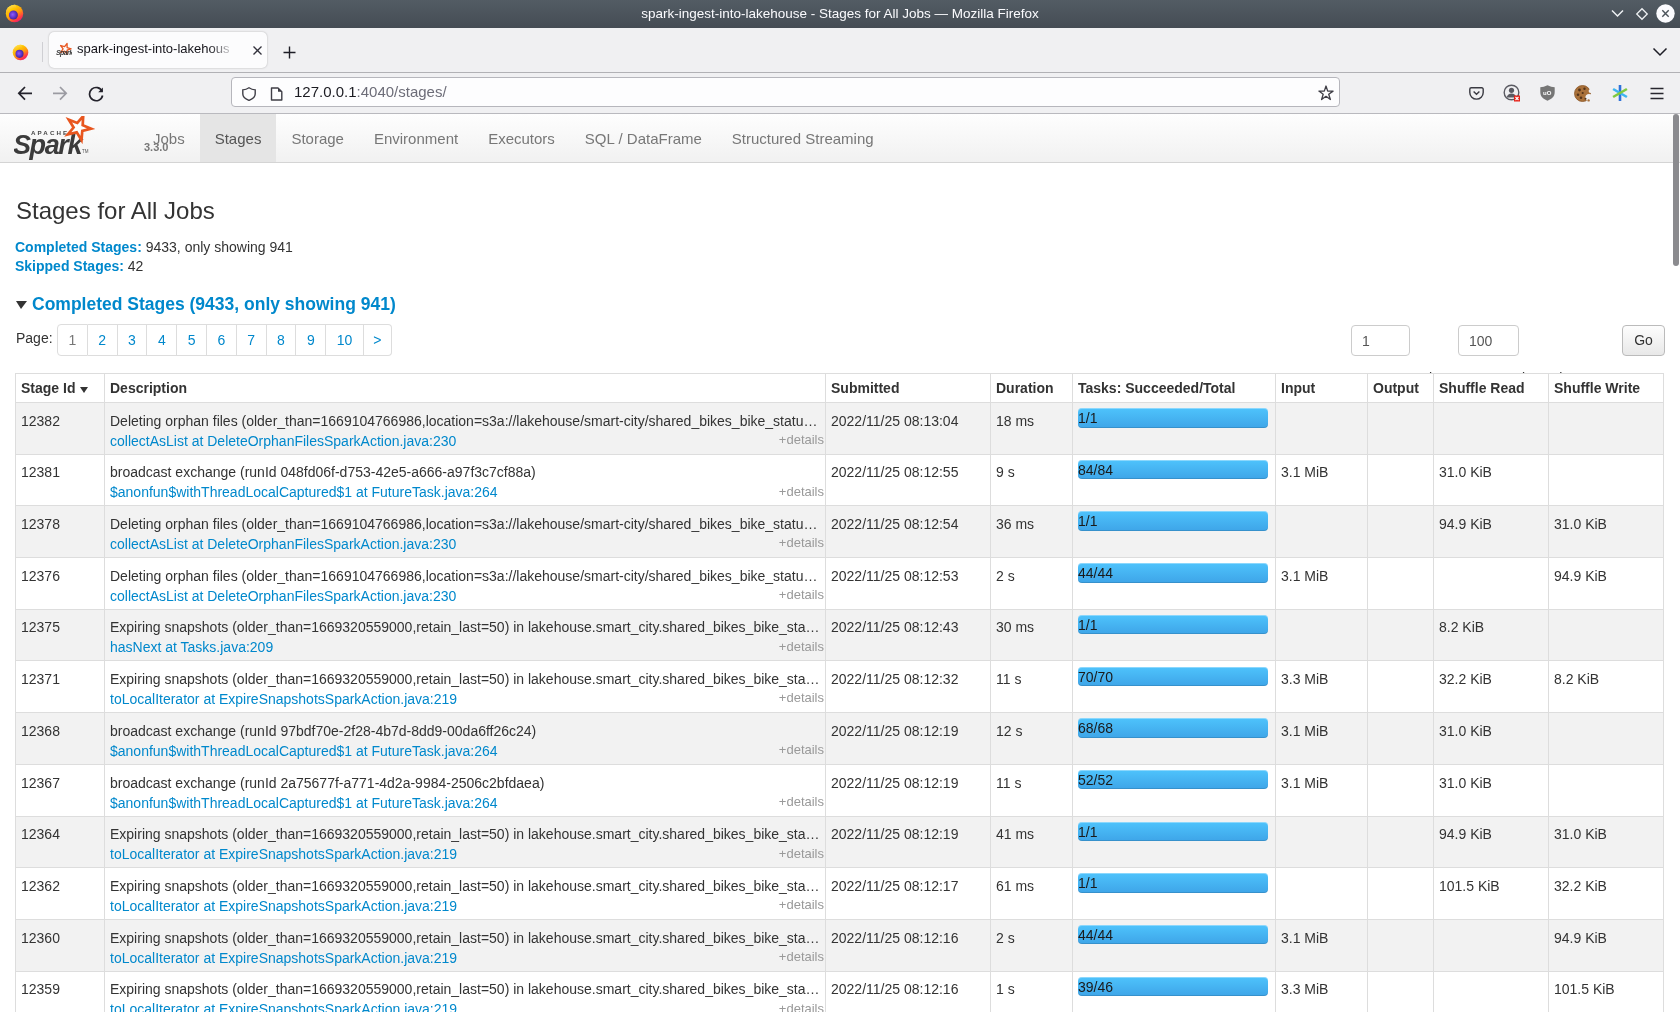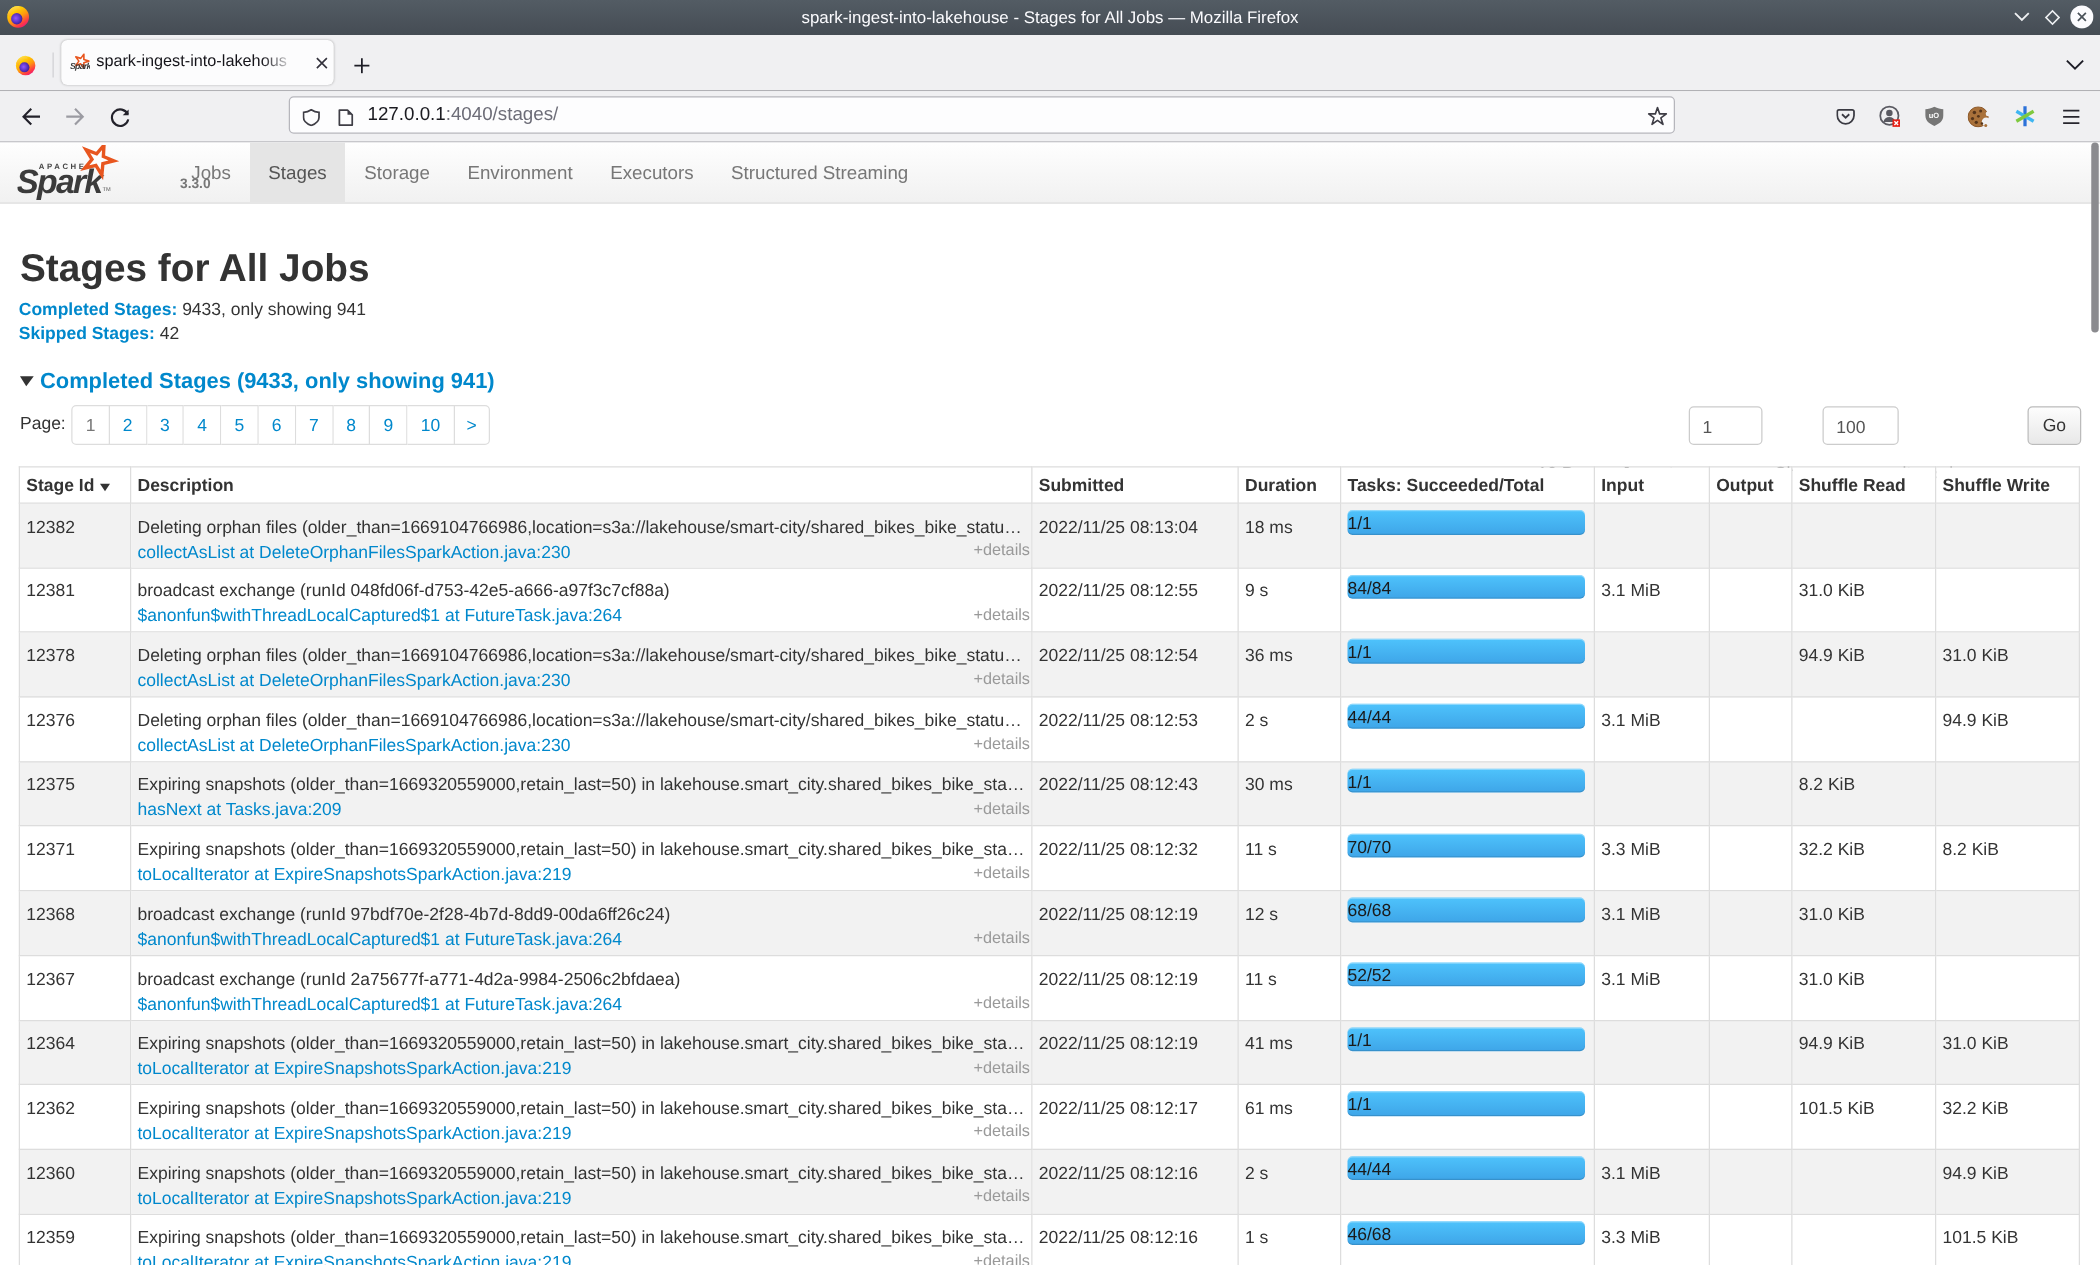--- a/index.html
+++ b/index.html
@@ -35,21 +35,21 @@
 #sparknav li a { display:block; height:48px; line-height:50px; padding:0 15px; font-size:15px;
   color:#777; text-decoration:none; }
 #sparknav li.active { background:#e5e5e5; }
 #sparknav li.active a { color:#555; }
 #appname { position:absolute; right:24px; top:0; height:48px; line-height:50px; font-size:15px; color:#999; }
 #appname b { color:#777; }
 #version { position:absolute; left:96px; top:141px; font-size:11px; font-weight:bold; color:#777;margin-left:48px; }
 
 
 #content { position:absolute; left:0; top:163px; width:1680px; height:849px; background:#fff; }
-h3.pagehead { position:absolute; left:16px; top:197px; font-size:31px; font-weight:bold; color:#333; }
+h3.pagehead { position:absolute; left:16px; top:197px; font-size:24px; font-weight:normal; color:#333; }
 #summary { position:absolute; left:15px; top:237.5px; font-size:14px; color:#333; line-height:19.8px; }
 #summary a { color:#0088cc; font-weight:bold; text-decoration:none; }
 #collhead { position:absolute; left:16px; top:294px; font-size:17.5px; font-weight:bold; color:#0088cc; }
 #collhead .arrow { display:inline-block; width:0; height:0; border-left:5.5px solid transparent;
   border-right:6px solid transparent; border-top:8px solid #333; margin-right:5px; vertical-align:1.5px; }
 #pagerow { position:absolute; left:15px; top:324px; height:32px; font-size:14px; color:#333; }
 #pagelabel { position:absolute; left:1px; top:6px; }
 #pagebtns { position:absolute; left:42px; top:0; display:flex; }
 #pagebtns a { display:block; border:1px solid #ddd; border-left:none; background:#fff; color:#0088cc;
   padding:5px 10.5px; font-size:14px; line-height:20px; text-decoration:none; }
@@ -231,20 +231,23 @@
     <li>
         <a>Storage</a>
       </li>
     <li>
         <a>Environment</a>
       </li>
     <li>
         <a>Executors</a>
       </li>
     <li>
+        <a>SQL / DataFrame</a>
+      </li>
+    <li>
         <a>Structured Streaming</a>
       </li>
   </ul>
 </div>
 <div id="version">3.3.0</div>
 
 <div id="content"></div>
 
 <h3 class="pagehead">Stages for All Jobs</h3>
 <div id="summary">
@@ -492,21 +495,21 @@
 <tr>
         <td>12359</td>
 <td class="desc">
           <div class="d1">Expiring snapshots (older_than=1669320559000,retain_last=50) in lakehouse.smart_city.shared_bikes_bike_sta…</div>
           <div class="d2"><a>toLocalIterator at ExpireSnapshotsSparkAction.java:219</a></div>
           <span class="details">+details</span>
         </td>
 <td>2022/11/25 08:12:16</td>
         <td>1 s</td>
         <td>
-          <div class="pbar">46/68</div>
+          <div class="pbar">39/46</div>
         </td>
 <td>3.3 MiB</td>
         <td></td>
         <td></td>
         <td>101.5 KiB</td>
       </tr>
 </tbody>
 </table>
 
 <div id="scrollthumb"></div>

